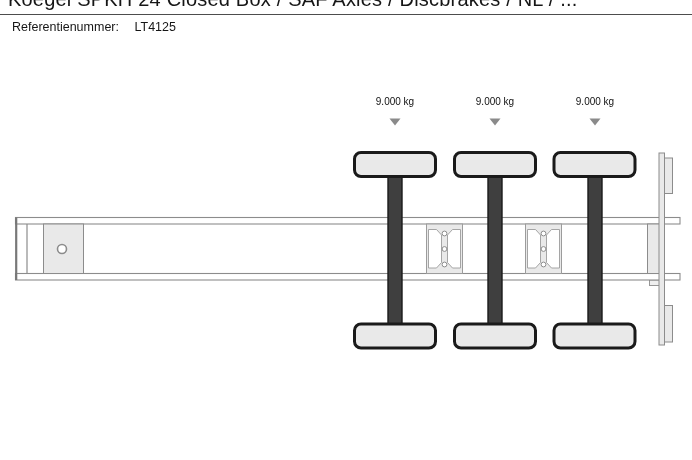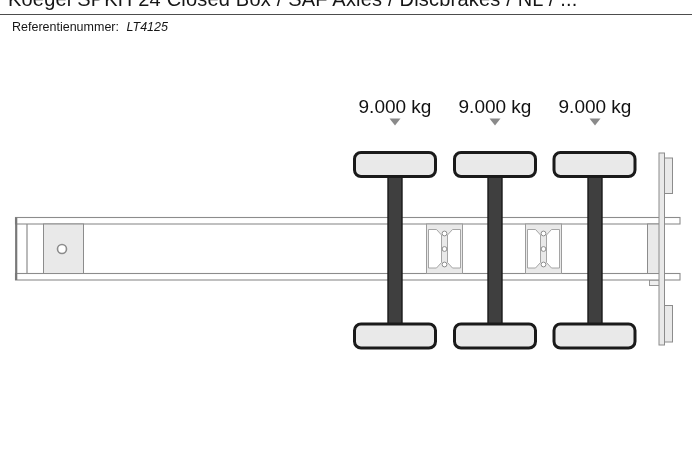--- a/index.html
+++ b/index.html
@@ -22,26 +22,26 @@
     white-space:nowrap;letter-spacing:0.2px;
   }
   .header-sep{
     position:absolute;left:0;top:14px;width:692px;height:1px;
     background:#4d4d4d;
   }
   .ref-line{
     position:absolute;left:12px;top:20px;
     font-size:12.5px;color:#161616;white-space:nowrap;
   }
-  .ref-line .val{margin-left:4px;font-style:italic;}
+  .ref-line .val{margin-left:12px;}
   
   .kg-label{
     position:absolute;top:96px;
     transform:translateX(-50%);
-    font-size:19px;color:#111;white-space:nowrap;
+    font-size:10px;color:#111;white-space:nowrap;
   }
   .kg-1{left:395px;} .kg-2{left:495px;} .kg-3{left:595px;}
   svg.diagram{position:absolute;left:0;top:0;}
 </style>
 </head>
 <body>
 
 <div class="title-clip">
   <div class="title-text">Koegel SPKH 24 Closed Box / SAF Axles / Discbrakes / NL / ...</div>
 </div>

